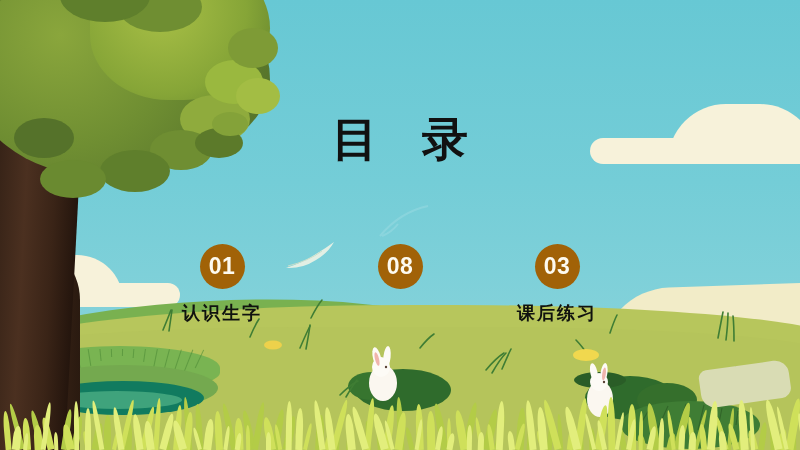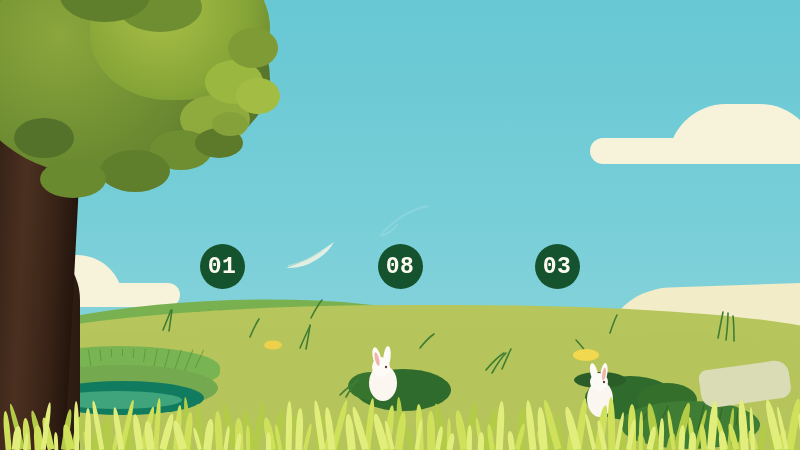--- a/index.html
+++ b/index.html
@@ -79,24 +79,24 @@
   .title-cn{position:absolute;left:0;top:116px;width:800px;text-align:center;
      color:#111;font-size:46px;font-weight:bold;letter-spacing:14px;line-height:1;
      text-indent:14px;font-family:"DejaVu Sans",sans-serif;}
   .title-en{position:absolute;left:0;top:170px;width:800px;text-align:center;
      color:#14161a;font-size:33px;font-weight:300;letter-spacing:6px;line-height:1.2;
      text-indent:6px;}
   .watermark{position:absolute;left:370px;top:196px;width:70px;height:50px;opacity:.13;}
 
   
   .item{position:absolute;width:140px;text-align:center;}
-  .item .circle{width:45px;height:45px;border-radius:50%;background:#14532d;
+  .item .circle{width:45px;height:45px;border-radius:50%;background:#a16207;
      margin:0 auto;display:flex;align-items:center;justify-content:center;
      color:#fdfaf0;font-size:23px;font-weight:bold;letter-spacing:.5px;
-     font-family:Liberation Mono, monospace;}
+     font-family:Liberation Sans, sans-serif;}
   .item .label{margin-top:12px;color:#10120f;font-size:18px;font-weight:bold;
      letter-spacing:2px;font-family:"DejaVu Sans",sans-serif;}
   .item-1{left:152px;top:244px;}
   .item-2{left:330px;top:244px;}
   .item-3{left:487px;top:244px;}
   .stone{position:absolute;left:700px;top:365px;width:90px;height:38px;background:#d9dcb4;
      transform:rotate(-8deg);border-radius:8px 14px 10px 14px;}
 </style>
 </head>
 <body>
@@ -435,26 +435,29 @@
       <div class="canopy-blob" style="position: absolute; left: 60px; top: -30px; width: 90px; height: 52px; background: rgb(95, 127, 44); border-radius: 50%;"></div>
       <div class="canopy-blob" style="position: absolute; left: 212px; top: 112px; width: 36px; height: 24px; background: rgb(132, 162, 57); border-radius: 50%;"></div>
     </div>
 
   <div class="watermark">
     <svg width="70" height="50" viewBox="0 0 70 50">
       <path d="M10 40 q20 -24 48 -30" stroke="#ffffff" stroke-width="2" fill="none"></path>
       <path d="M12 40 q10 -4 16 -12" stroke="#ffffff" stroke-width="2" fill="none"></path>
     </svg>
   </div>
+  <div class="title-cn">目 录</div>
 
   <div class="item item-1">
     <div class="circle">01</div>
+    <div class="label">认识生字</div>
   </div>
   <div class="item item-2">
     <div class="circle">08</div>
   </div>
   <div class="item item-3">
     <div class="circle">03</div>
+    <div class="label">课后练习</div>
   </div>
 
   <div class="stone"></div>
 
 </div>
 
 </body></html>

